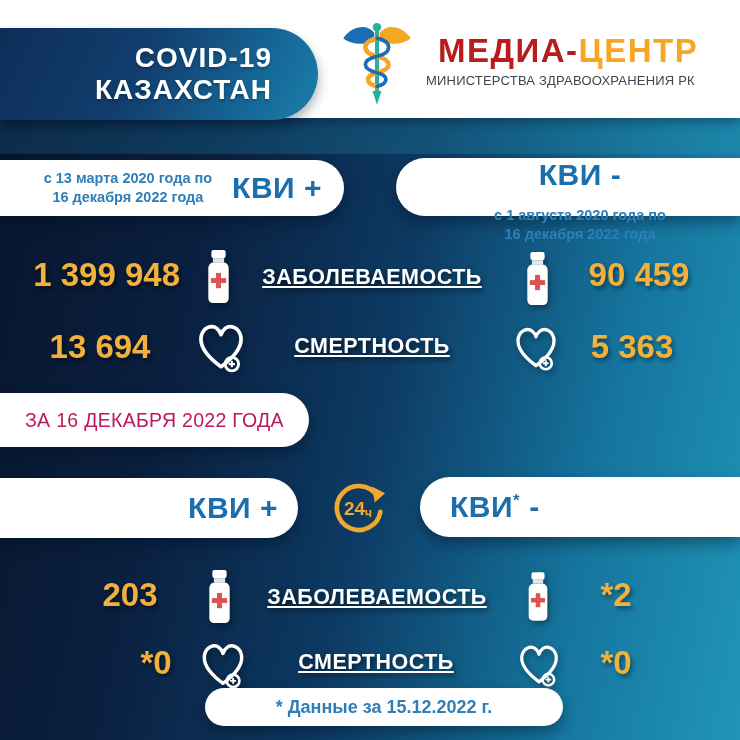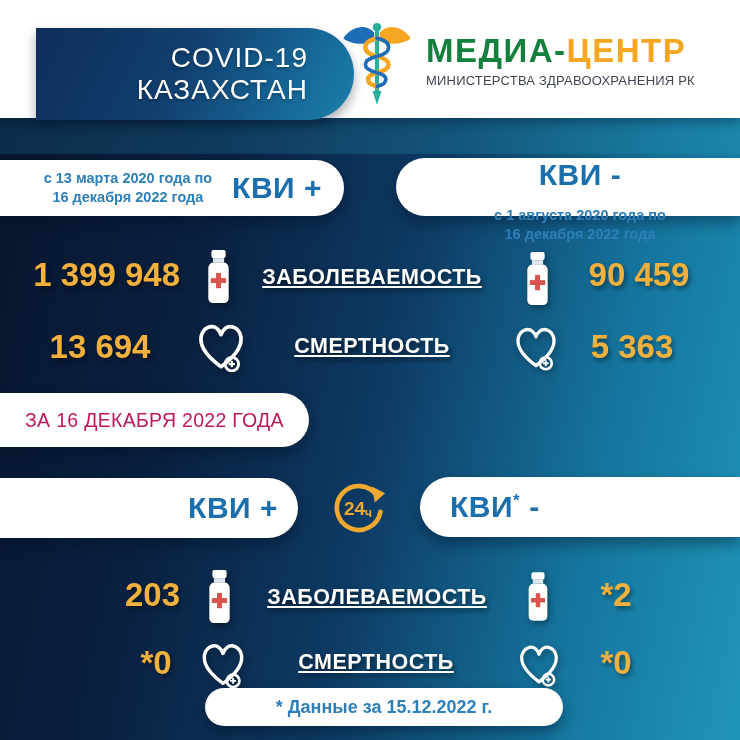--- a/index.html
+++ b/index.html
@@ -10,26 +10,26 @@
   }
   .band-top{position:absolute;left:0;top:118px;width:100%;height:36px;
     background:linear-gradient(90deg,#12486f,#1f8cab);opacity:.45;}
   
   .header{position:absolute;left:0;top:0;width:100%;height:118px;background:#ffffff;
     box-shadow:0 4px 10px rgba(0,10,30,.35);}
   .covid-badge{position:absolute;left:0;top:28px;width:318px;height:92px;
     border-radius:0 46px 46px 0;box-sizing:border-box;
     background:linear-gradient(118deg,#0e2d59 0%,#113f6e 45%,#16699a 80%,#1a7fa8 100%);
     color:#fff;display:flex;flex-direction:column;justify-content:center;align-items:flex-end;
-    padding-right:46px;font-weight:normal;font-size:28px;line-height:1.15;letter-spacing:1px;
-    text-shadow:0 2px 3px rgba(0,0,0,.25);box-shadow:0 6px 12px rgba(0,15,35,.35);margin-left:36px;}
+    padding-right:46px;font-weight:bold;font-size:28px;line-height:1.15;letter-spacing:1px;
+    text-shadow:0 2px 3px rgba(0,0,0,.25);box-shadow:0 6px 12px rgba(0,15,35,.35);}
   .logo{position:absolute;left:336px;top:12px;display:flex;align-items:center;gap:8px;}
   .caduceus{width:82px;height:96px;flex:0 0 auto;}
   .logo-title{font-size:33px;font-weight:bold;letter-spacing:1.5px;white-space:nowrap;}
-  .logo-title .lt-blue{color:#15803d;}
+  .logo-title .lt-blue{color:#b91c1c;margin-left:12px;}
   .logo-title .lt-yellow{color:#f5a623;}
   .logo-sub{font-size:13px;color:#3f4652;font-weight:normal;margin-top:3px;letter-spacing:.2px;white-space:nowrap;}
   
   .pill{position:absolute;background:#fff;box-shadow:0 7px 14px rgba(0,15,35,.4);
     display:flex;align-items:center;box-sizing:border-box;}
   .kvi-label{color:#1c6fad;font-size:30px;font-weight:bold;letter-spacing:.5px;white-space:nowrap;}
   .kvi-label sup{font-size:17px;vertical-align:super;}
   .period{color:#2e7fb8;font-size:14.5px;font-weight:bold;text-align:center;line-height:1.3;white-space:nowrap;}
   .b-kvi-plus-top{left:0;top:160px;width:344px;height:56px;border-radius:0 28px 28px 0;
     justify-content:flex-end;gap:20px;padding-right:22px;}
@@ -64,21 +64,21 @@
   .p-cum-inc-label{left:258px;top:265px;width:228px;}
   .p-bottle-2{left:522px;top:252px;}
   .p-cum-inc-minus{left:568px;top:256px;width:142px;}
   
   .p-cum-mort-plus{left:25px;top:328px;width:150px;}
   .p-heart-1{left:192px;top:316px;}
   .p-cum-mort-label{left:287px;top:334px;width:170px;}
   .p-heart-2{left:510px;top:320px;width:52px;height:54px;}
   .p-cum-mort-minus{left:573px;top:328px;width:118px;}
   
-  .p-day-inc-plus{left:80px;top:576px;width:100px;text-align:right;}
+  .p-day-inc-plus{left:80px;top:576px;width:100px;}
   .p-bottle-3{left:204px;top:570px;}
   .p-day-inc-label{left:266px;top:585px;width:222px;}
   .p-bottle-4{left:524px;top:572px;width:28px;height:49px;}
   .p-day-inc-minus{left:580px;top:576px;width:72px;}
   
   .p-day-mort-plus{left:118px;top:644px;width:76px;}
   .p-heart-3{left:196px;top:636px;width:54px;height:56px;}
   .p-day-mort-label{left:292px;top:650px;width:168px;}
   .p-heart-4{left:514px;top:638px;width:50px;height:52px;}
   .p-day-mort-minus{left:580px;top:644px;width:72px;}

